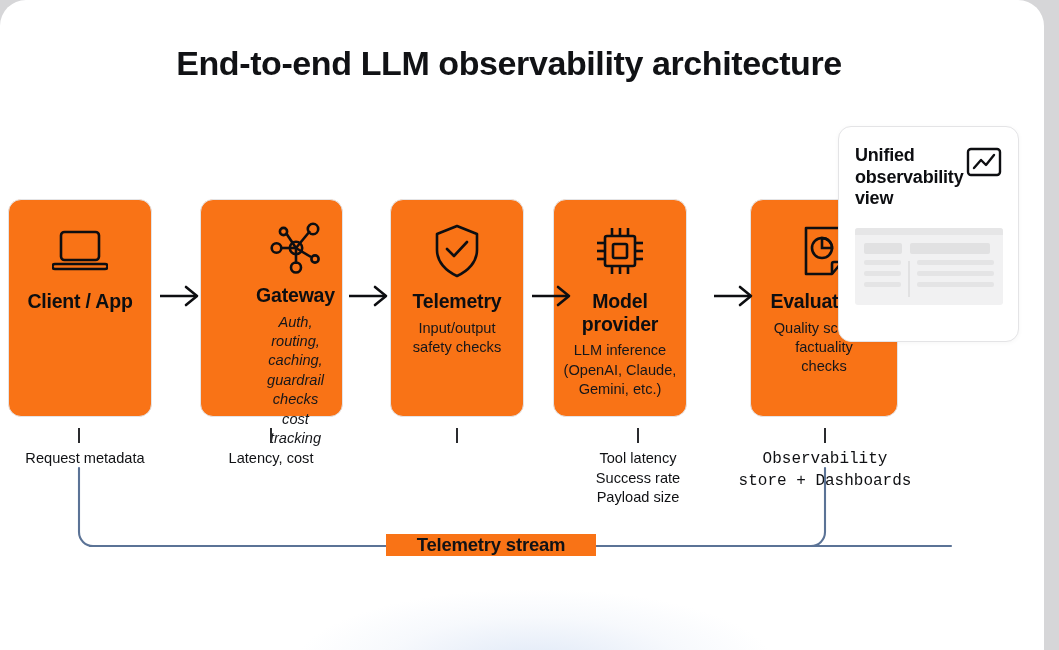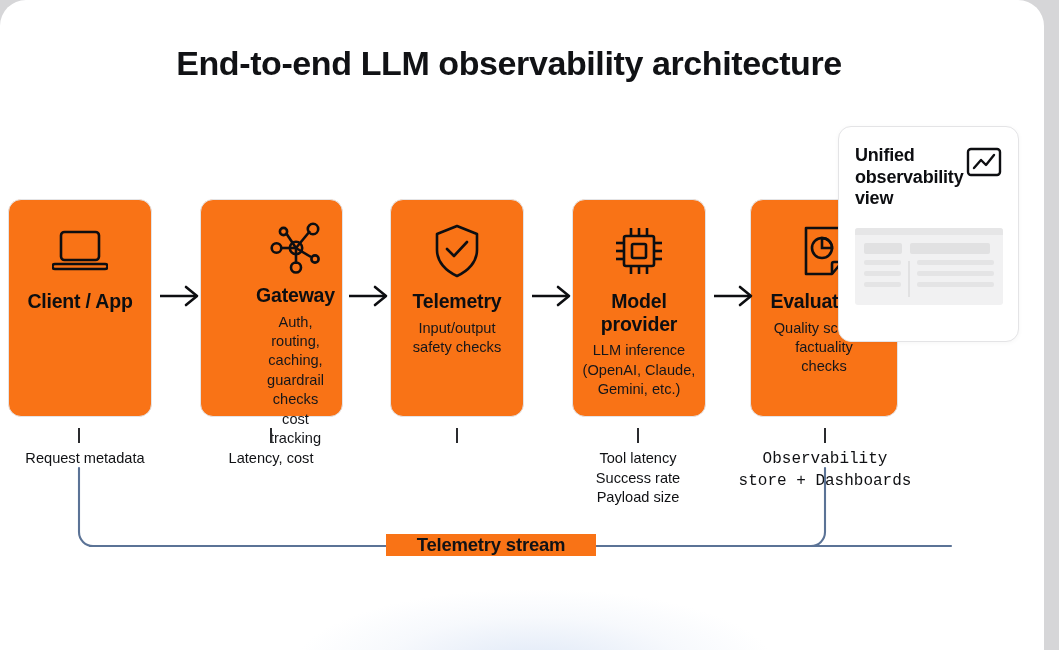--- a/index.html
+++ b/index.html
@@ -81,21 +81,21 @@
     color: #15161a;
     text-align: center;
     line-height: 1.33;
     margin-top: 6px;
     padding: 0 6px;
   }
 
   #card-0 { left: 8px;   width: 144px; height: 218px; }
   #card-1 { left: 200px; width: 143px; height: 218px; padding-left: 48px; }
   #card-2 { left: 390px; width: 134px; height: 218px; }
-  #card-3 { left: 572px; width: 134px; height: 218px; }
+  #card-3 { left: 553px; width: 134px; height: 218px; }
   #card-4 { left: 750px; width: 148px; height: 218px; }
 
   
   .arrow {
     position: absolute;
     top: 283px;
     width: 44px;
     height: 26px;
   }
   #arrow-0 { left: 158px; }
@@ -226,21 +226,21 @@
           <circle cx="28" cy="26" r="6.2"></circle>
           <circle cx="8.5" cy="26" r="4.8"></circle>
           <circle cx="15.5" cy="9.5" r="3.6"></circle>
           <circle cx="45" cy="7" r="5.2"></circle>
           <circle cx="47" cy="37" r="3.6"></circle>
           <circle cx="28" cy="45.5" r="5"></circle>
         </g>
       </svg>
     </div>
     <div class="card-title" style="white-space: pre-line;">Gateway</div>
-    <div class="card-desc" style="white-space: pre-line;">Auth, routing,
+    <div class="card-desc" style="white-space: pre-line; font-style: italic;">Auth, routing,
 caching,
 guardrail checks
 cost tracking</div>
   </div>
 
   <div class="card" id="card-2">
     <div class="card-icon">
       <svg width="50" height="56" viewBox="0 0 50 56">
         <path d="M25 3 L45 11 V27 c0 12 -9 21 -20 26 C14 48 5 39 5 27 V11 Z" fill="none" stroke="#0d0e11" stroke-width="2.6" stroke-linejoin="round"></path>
         <polyline points="15,26 22,33 35,19" fill="none" stroke="#0d0e11" stroke-width="2.6" stroke-linecap="round" stroke-linejoin="round"></polyline>

